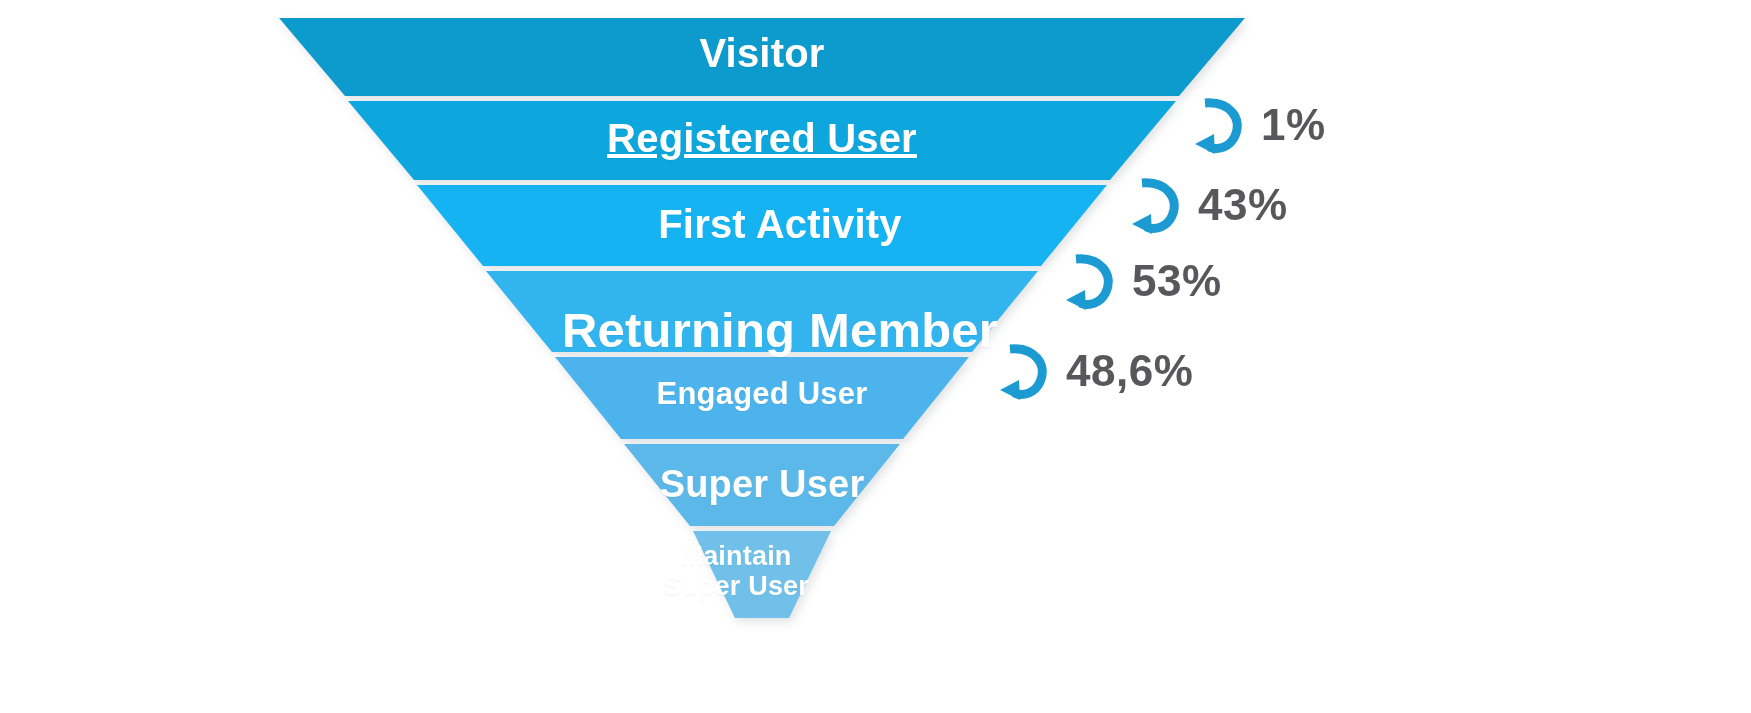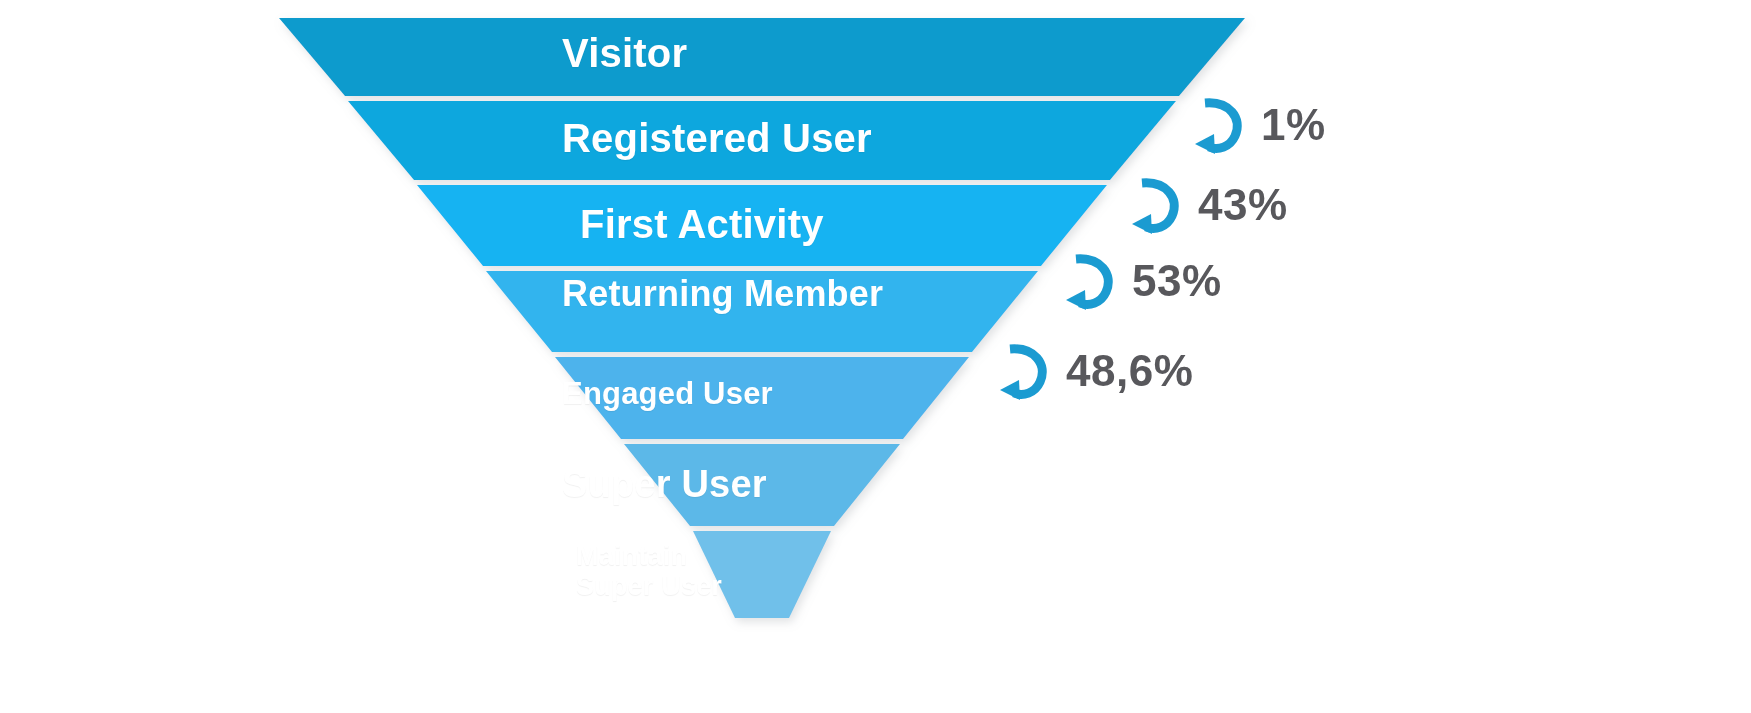--- a/index.html
+++ b/index.html
@@ -16,20 +16,21 @@
     position:absolute;
     left:0;top:0;
     width:1751px;height:713px;
   }
   .funnel-svg{position:absolute;left:0;top:0;}
 
   .seg-label{
     position:absolute;
     color:#ffffff;
     font-weight:700;
+    text-align:center;
     white-space:pre;
     line-height:1.04;
     letter-spacing:.2px;
     text-shadow:0 1px 1px rgba(0,0,0,.06);
     pointer-events:none;
   }
 
   .pct-group{
     position:absolute;
     display:flex;
@@ -76,25 +77,25 @@
         <polygon points="555,357 969,357 903,439 621,439" fill="#4DB3EC"></polygon>
 
         <polygon points="624,444 900,444 834,526 690,526" fill="#5BB8E8"></polygon>
 
         <polygon points="693,531 831,531 789,618 735,618" fill="#6FC0EA"></polygon>
       </g>
     </svg>
 
     <div class="seg-label" style="left:562px;top:33px;width:400px;font-size:40px;">Visitor</div>
 
-    <div class="seg-label" style="left:562px;top:118px;width:400px;font-size:40px;">Registered User</div>
+    <div class="seg-label" style="left:562px;top:118px;width:400px;font-size:40px;text-decoration:underline;">Registered User</div>
 
     <div class="seg-label" style="left:580px;top:204px;width:400px;font-size:40px;">First Activity</div>
 
-    <div class="seg-label" style="left:562px;top:275px;width:400px;font-size:36px;">Returning Member</div>
+    <div class="seg-label" style="left:562px;top:305px;width:400px;font-size:49px;">Returning Member</div>
 
     <div class="seg-label" style="left:562px;top:378px;width:400px;font-size:31px;">Engaged User</div>
 
     <div class="seg-label" style="left:562px;top:465px;width:400px;font-size:38px;">Super User</div>
 
     <div class="seg-label" style="left:576px;top:541px;width:320px;font-size:27px;line-height:1.12;">Maintain
 Super User</div>
 
     <div class="pct-group" style="left:1185px;top:92px;">
       <svg class="pct-arrow" width="66" height="66" viewBox="0 0 66 66" aria-hidden="true">

